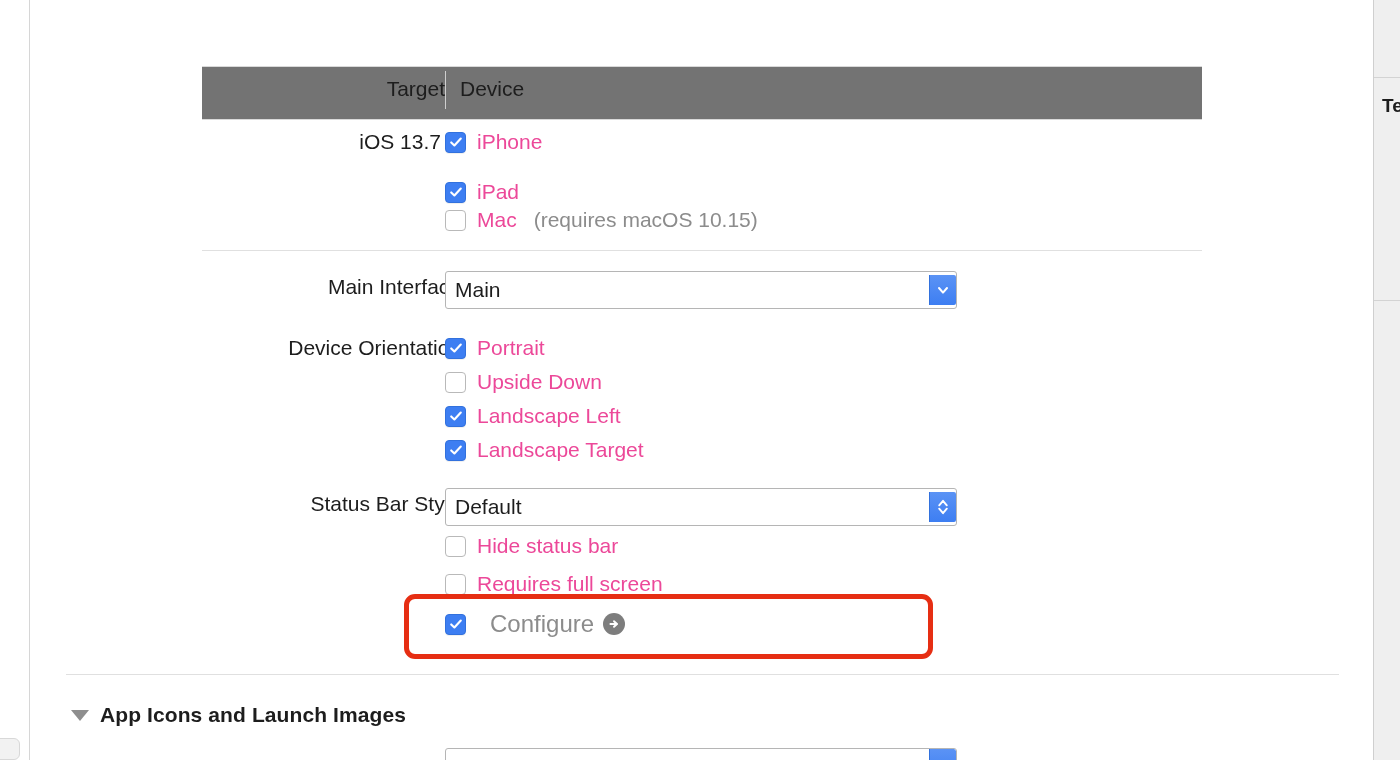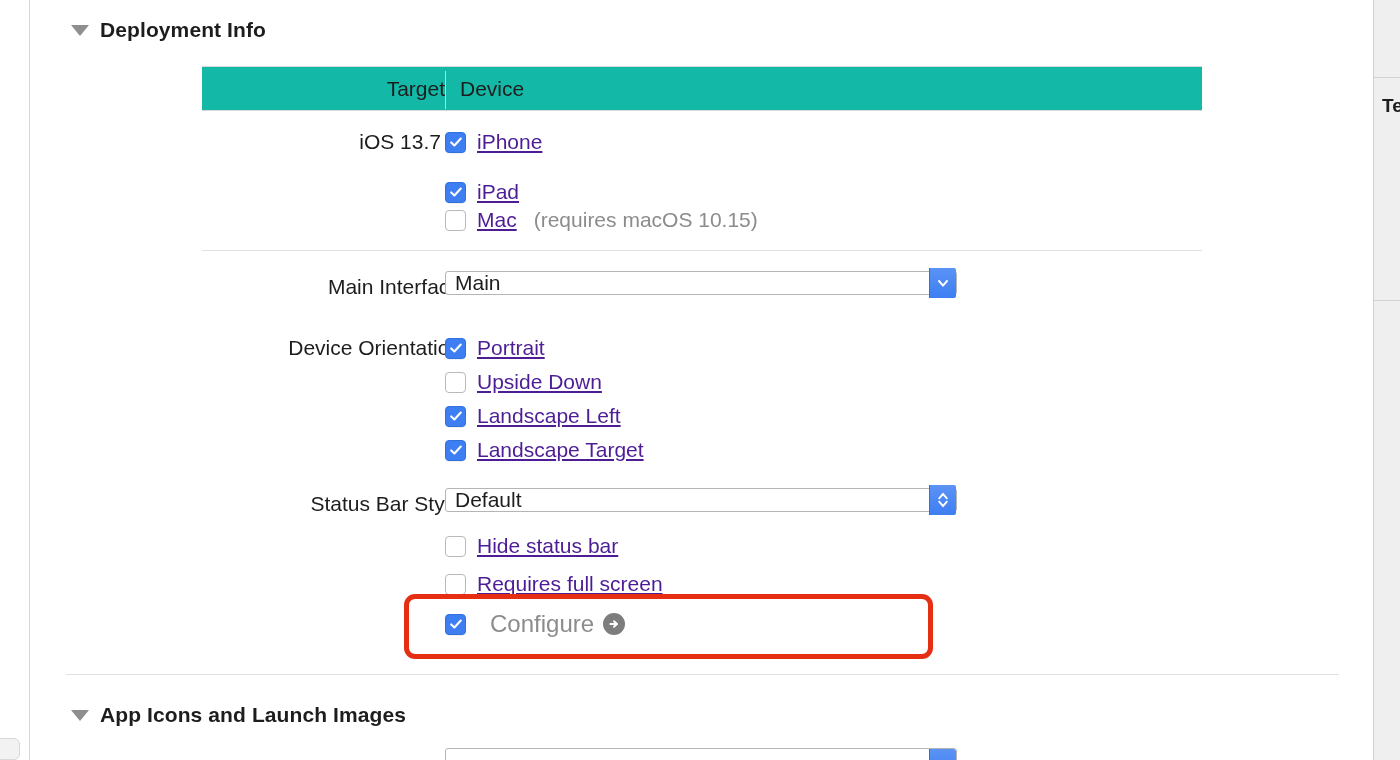--- a/index.html
+++ b/index.html
@@ -94,22 +94,22 @@
     font-size: 21px;
     font-weight: bold;
     color: #1d1d1d;
     letter-spacing: 0.1px;
   }
 
   
   .tbl-header {
     position: absolute;
     left: 171px; top: 66px;
-    width: 1000px; height: 45px;
-    background: #14b8a6;
+    width: 1000px; height: 54px;
+    background: #737373;
     border-top: 1px solid #d9d9d9;
     border-bottom: 1px solid #d9d9d9;
     box-sizing: border-box;
   }
   .tbl-header .col-target {
     position: absolute;
     right: 757px;
     top: 10px;
     font-size: 21px;
     color: #1d1d1d;
@@ -181,40 +181,39 @@
     border: 1px solid #3271dd;
     box-shadow: 0 1px 0 rgba(0,0,0,0.06);
   }
   .checkbox.off {
     background: #ffffff;
     border: 1px solid #b9b9b9;
   }
   .checkbox.on svg { display: block; }
   .cb-label {
     font-size: 21px;
-    color: #4c1d95;
-    text-decoration: underline;
+    color: #ec4899;
   }
   .cb-note {
     font-size: 21px;
     color: #8c8c8c;
     margin-left: 6px;
   }
 
   
   .hrule {
     position: absolute;
     height: 1px;
     background: #e0e0e0;
   }
 
   
   .field {
     position: absolute;
-    height: 24px;
+    height: 38px;
     background: #ffffff;
     border: 1px solid #b5b5b5;
     border-radius: 3px;
     box-sizing: border-box;
     display: flex;
     align-items: center;
   }
   .field-value {
     padding-left: 9px;
     font-size: 21px;
@@ -291,24 +290,20 @@
 </div>
 
 <div class="right-inspector">
   <div class="insp-top-strip"></div>
   <div class="insp-heading">Te</div>
   <div class="insp-divider"></div>
 </div>
 
 <div class="content">
 
-  <div class="section-header" style="left:40px; top:18px;">
-    <div class="disclosure"></div>
-    <div class="section-title">Deployment Info</div>
-  </div>
 
   <div class="tbl-header">
     <div class="col-target">Target</div>
     <div class="col-divider"></div>
     <div class="col-device">Device</div>
   </div>
 
   <div class="ios-target">
     <span>iOS 13.7</span>
     <span class="stepper">

